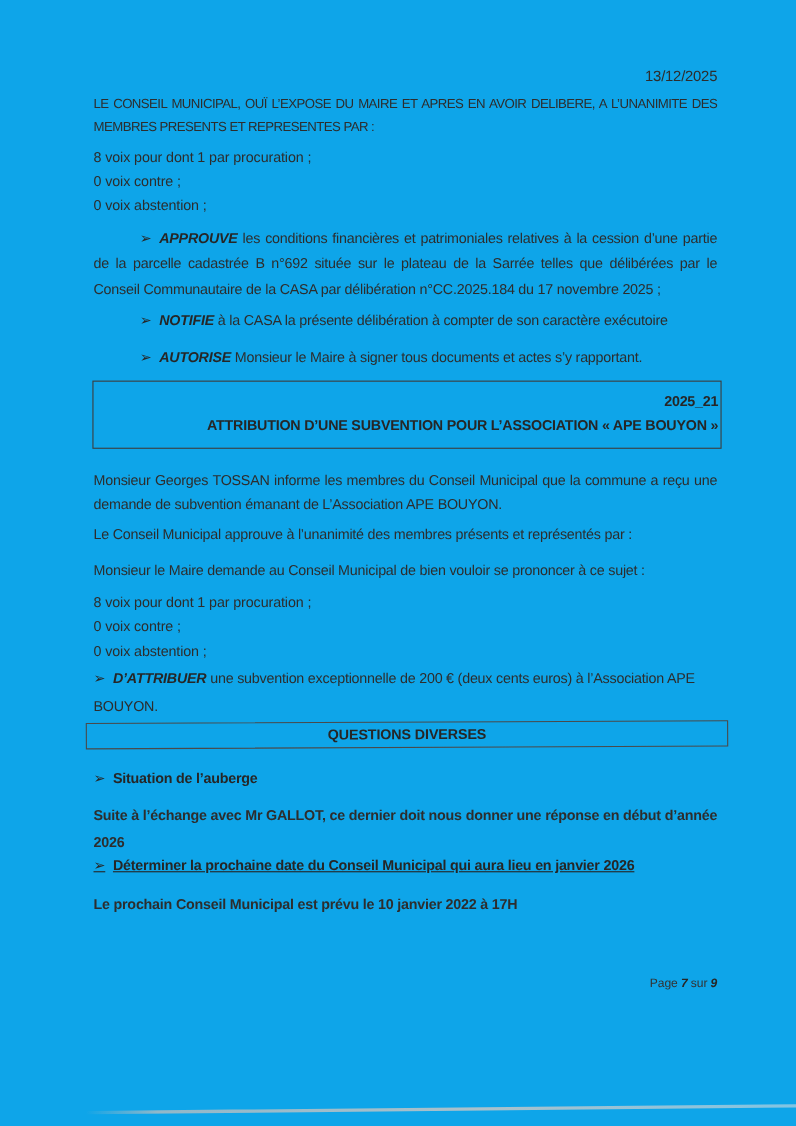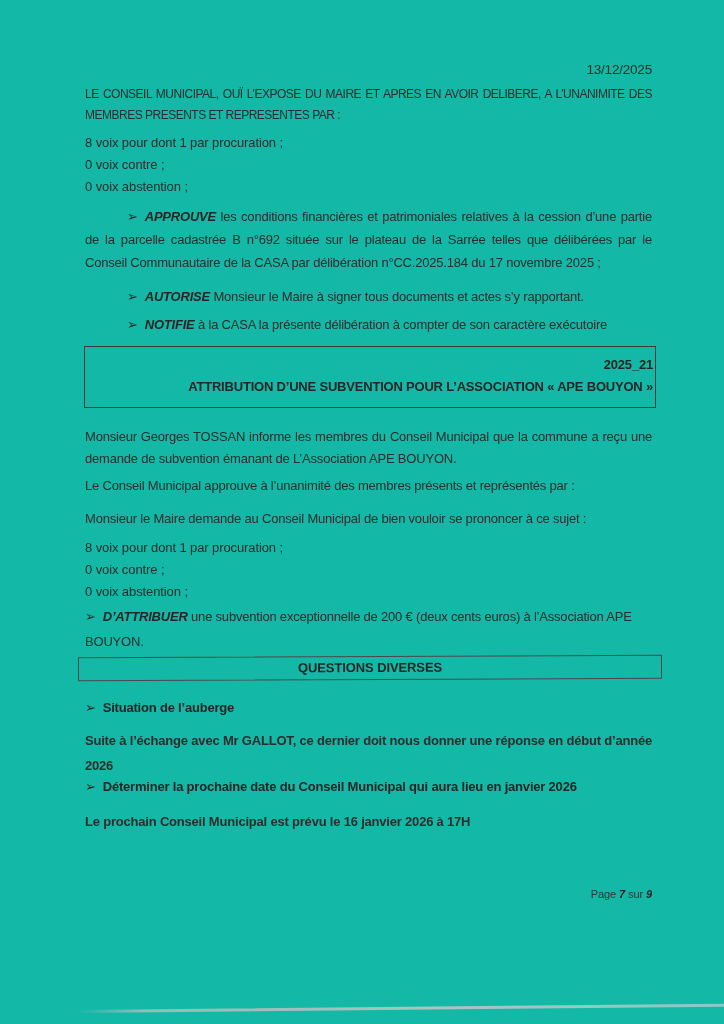--- a/index.html
+++ b/index.html
@@ -11,21 +11,21 @@
     width: 724px;
     height: 1024px;
     overflow: hidden;
     font-family: "Liberation Sans", "DejaVu Sans", sans-serif;
     color: #2d2d2d;
   }
   .page {
     position: relative;
     width: 724px;
     height: 1024px;
-    background: #14b8a6;
+    background: #0ea5e9;
   }
   .content {
     position: absolute;
     left: 85px;
     right: 72px;
     top: 62px;
     font-size: 13px;
   }
   .date-line {
     text-align: right;
@@ -94,21 +94,21 @@
     color: #262626;
     transform: rotate(-0.25deg);
   }
   .q-heading {
     margin-top: 19px;
     font-weight: bold;
     line-height: 18px;
     letter-spacing: -0.2px;
     color: #262626;
   }
-  .q-heading.second { margin-top: 0; }
+  .q-heading.second { margin-top: 0; text-decoration: underline; }
   .q-body {
     margin-top: 11px;
     line-height: 25px;
     text-align: justify;
     letter-spacing: -0.2px;
     font-weight: bold;
   }
   .q-body.last { margin-top: 13px; text-align: left; }
   .arrow {
     margin-right: 7px;
@@ -150,22 +150,22 @@
     <div class="para-upper">LE CONSEIL MUNICIPAL, OUÏ L’EXPOSE DU MAIRE ET APRES EN AVOIR DELIBERE, A L’UNANIMITE DES MEMBRES PRESENTS ET REPRESENTES PAR :</div>
 
     <div class="votes">
       <div>8 voix pour dont 1 par procuration ;</div>
       <div>0 voix contre ;</div>
       <div>0 voix abstention ;</div>
     </div>
 
     <div class="decisions">
       <div class="decision-para"><span class="arrow">➢</span><b>APPROUVE</b><span> les conditions financières et patrimoniales relatives à la cession d’une partie de la parcelle cadastrée B n°692 située sur le plateau de la Sarrée telles que délibérées par le Conseil Communautaire de la CASA par délibération n°CC.2025.184 du 17 novembre 2025 ;</span></div>
+      <div class="decision-line first"><span class="arrow">➢</span><b>NOTIFIE</b><span> à la CASA la présente délibération à compter de son caractère exécutoire</span></div>
       <div class="decision-line second"><span class="arrow">➢</span><b>AUTORISE</b><span> Monsieur le Maire à signer tous documents et actes s’y rapportant.</span></div>
-      <div class="decision-line first"><span class="arrow">➢</span><b>NOTIFIE</b><span> à la CASA la présente délibération à compter de son caractère exécutoire</span></div>
     </div>
 
     <div class="title-box">
       <div>2025_21</div>
       <div>ATTRIBUTION D’UNE SUBVENTION POUR L’ASSOCIATION « APE BOUYON »</div>
     </div>
 
     <div class="para">Monsieur Georges TOSSAN informe les membres du Conseil Municipal que la commune a reçu une demande de subvention émanant de L’Association APE BOUYON.</div>
     <div class="single-line tight">Le Conseil Municipal approuve à l’unanimité des membres présents et représentés par :</div>
     <div class="single-line">Monsieur le Maire demande au Conseil Municipal de bien vouloir se prononcer à ce sujet :</div>
@@ -177,20 +177,20 @@
     </div>
 
     <div class="attribuer-para"><span class="arrow">➢</span><b>D’ATTRIBUER</b><span> une subvention exceptionnelle de 200 € (deux cents euros) à l’Association APE BOUYON.</span></div>
 
     <div class="thin-box">QUESTIONS DIVERSES</div>
 
     <div class="q-heading"><span class="arrow">➢</span><span>Situation de l’auberge</span></div>
     <div class="q-body">Suite à l’échange avec Mr GALLOT, ce dernier doit nous donner une réponse en début d’année 2026</div>
 
     <div class="q-heading second"><span class="arrow">➢</span><span>Déterminer la prochaine date du Conseil Municipal qui aura lieu en janvier 2026</span></div>
-    <div class="q-body last">Le prochain Conseil Municipal est prévu le 16 janvier 2026 à 17H</div>
+    <div class="q-body last">Le prochain Conseil Municipal est prévu le 10 janvier 2022 à 17H</div>
 
   </div>
 
   <div class="footer"><span>Page </span><b>7</b><span> sur </span><b>9</b></div>
 
   <div class="scan-shadow"></div>
 </div>
 
 </body></html>

